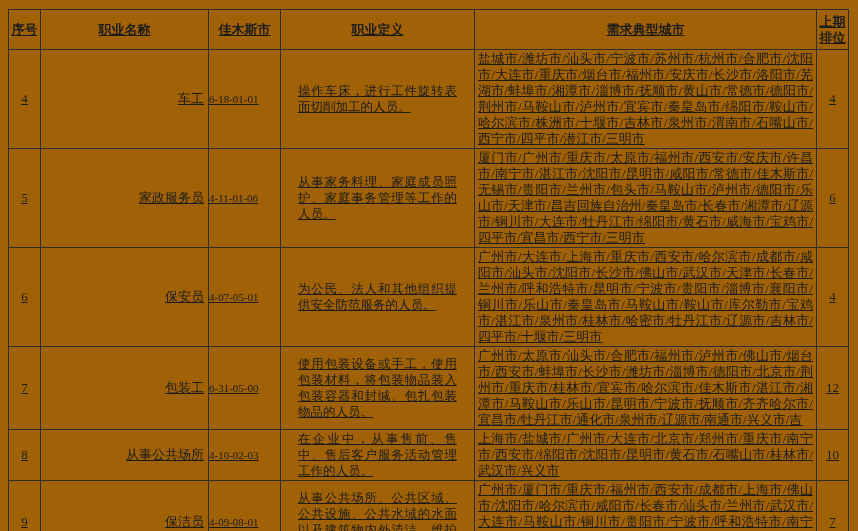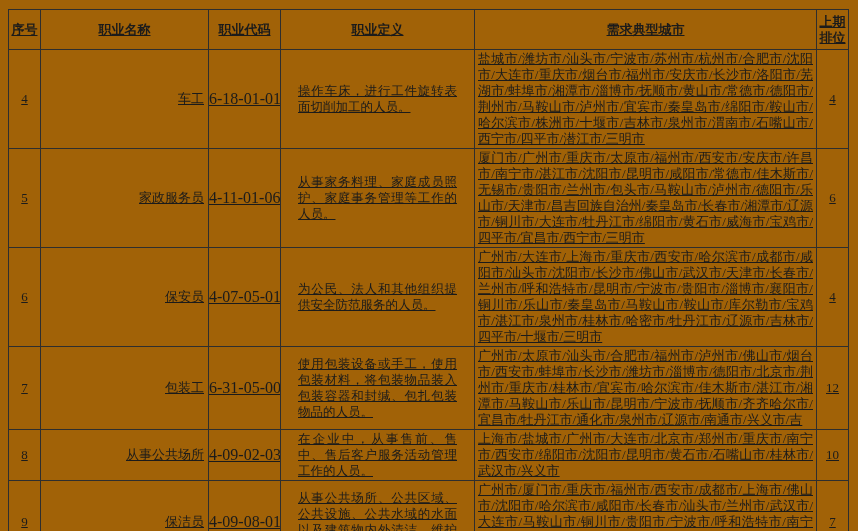--- a/index.html
+++ b/index.html
@@ -47,21 +47,21 @@
   }
   td.c-name {
     text-align: right;
     vertical-align: middle;
     padding: 1px 4px;
   }
   td.c-code {
     text-align: left;
     vertical-align: middle;
     white-space: nowrap;
-    font-size: 16px;
+    font-size: 11px;
     padding: 1px 0;
   }
   td.c-def {
     text-align: justify;
     text-align-last: left;
     vertical-align: middle;
     padding: 1px 17px;
     font-size: 12.5px;
     line-height: 16px;
   }
@@ -83,21 +83,21 @@
       <col style="width:168px">
       <col style="width:72px">
       <col style="width:194px">
       <col style="width:342px">
       <col style="width:32px">
     </colgroup>
     <thead>
       <tr>
         <th>序号</th>
         <th>职业名称</th>
-        <th>职业代码</th>
+        <th>佳木斯市</th>
         <th>职业定义</th>
         <th>需求典型城市</th>
         <th>上期排位</th>
       </tr>
     </thead>
     <tbody id="table-body">
         <tr style="height: 97px;">
           <td class="c-serial">4</td>
           <td class="c-name">车工</td>
           <td class="c-code">6-18-01-01</td>
@@ -125,21 +125,21 @@
           <td class="c-serial">7</td>
           <td class="c-name">包装工</td>
           <td class="c-code">6-31-05-00</td>
           <td class="c-def">使用包装设备或手工，使用包装材料，将包装物品装入包装容器和封缄、包扎包装物品的人员。</td>
           <td class="c-cities">广州市/太原市/汕头市/合肥市/福州市/泸州市/佛山市/烟台市/西安市/蚌埠市/长沙市/潍坊市/淄博市/德阳市/北京市/荆州市/重庆市/桂林市/宜宾市/哈尔滨市/佳木斯市/湛江市/湘潭市/马鞍山市/乐山市/昆明市/宁波市/抚顺市/齐齐哈尔市/宜昌市/牡丹江市/通化市/泉州市/辽源市/南通市/兴义市/吉</td>
           <td class="c-rank">12</td>
         </tr>
         <tr style="height: 50px;">
           <td class="c-serial">8</td>
           <td class="c-name">从事公共场所</td>
-          <td class="c-code">4-09-02-03</td>
+          <td class="c-code">4-10-02-03</td>
           <td class="c-def">在企业中，从事售前、售中、售后客户服务活动管理工作的人员。</td>
           <td class="c-cities">上海市/盐城市/广州市/大连市/北京市/郑州市/重庆市/南宁市/西安市/绵阳市/沈阳市/昆明市/黄石市/石嘴山市/桂林市/武汉市/兴义市</td>
           <td class="c-rank">10</td>
         </tr>
         <tr style="height: 76px;">
           <td class="c-serial">9</td>
           <td class="c-name">保洁员</td>
           <td class="c-code">4-09-08-01</td>
           <td class="c-def">从事公共场所、公共区域、公共设施、公共水域的水面以及建筑物内外清洁、维护工作的人员。</td>
           <td class="c-cities">广州市/厦门市/重庆市/福州市/西安市/成都市/上海市/佛山市/沈阳市/哈尔滨市/咸阳市/长春市/汕头市/兰州市/武汉市/大连市/马鞍山市/铜川市/贵阳市/宁波市/呼和浩特市/南宁市/安阳市/鞍山市/秦皇岛市/桂林市/绵阳市/襄阳市/乐山市/兴义市/牡丹江市/哈密市/大同市/四平市/十堰市/白山市</td>

